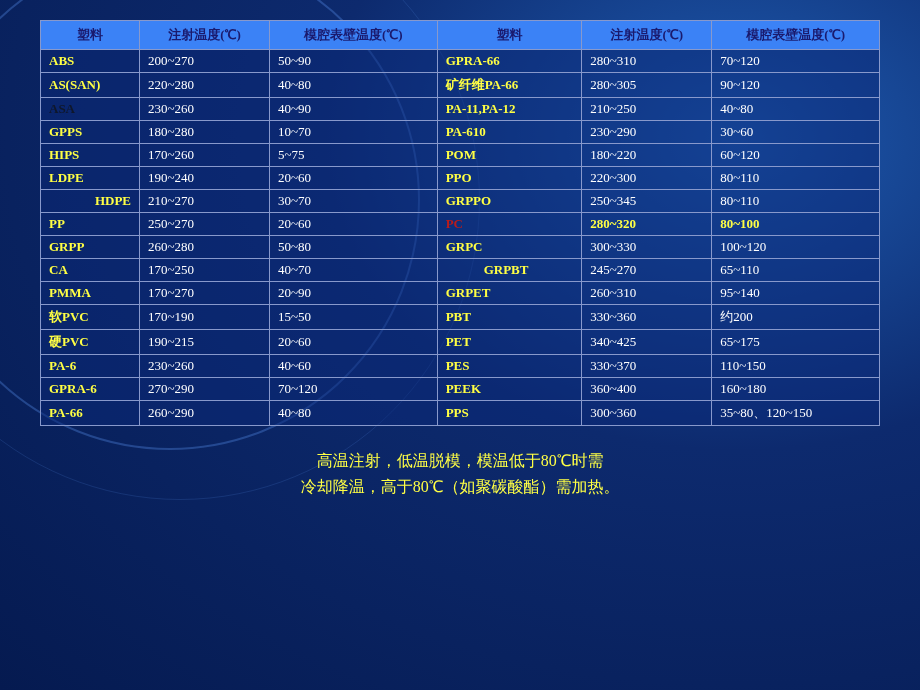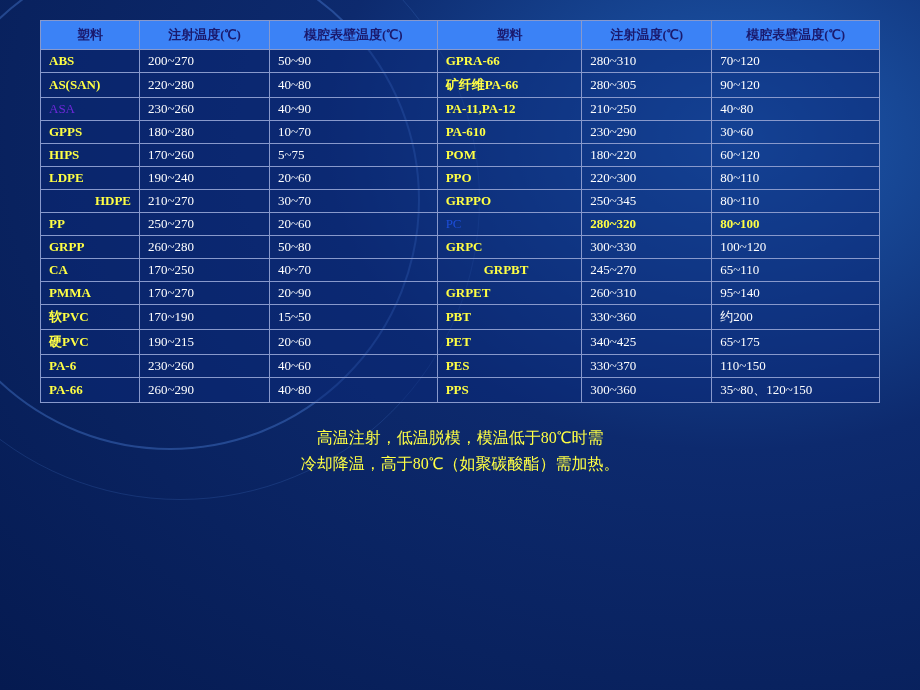--- a/index.html
+++ b/index.html
@@ -107,21 +107,21 @@
         </tr>
         <tr>
           <td style="color: rgb(255, 255, 68); font-weight: bold;">AS(SAN)</td>
           <td>220~280</td>
           <td>40~80</td>
           <td style="color: rgb(255, 255, 68); font-weight: bold;">矿纤维PA-66</td>
           <td>280~305</td>
           <td>90~120</td>
         </tr>
         <tr>
-          <td style="color: #6d28d9; font-weight: normal; margin-top: 20px;">ASA</td>
+          <td style="color: #0f172a; font-weight: bold; margin-top: 20px;">ASA</td>
           <td>230~260</td>
           <td>40~90</td>
           <td style="color: rgb(255, 255, 68); font-weight: bold;">PA-11,PA-12</td>
           <td>210~250</td>
           <td>40~80</td>
         </tr>
         <tr>
           <td style="color: rgb(255, 255, 68); font-weight: bold;">GPPS</td>
           <td>180~280</td>
           <td>10~70</td>
@@ -150,21 +150,21 @@
           <td>210~270</td>
           <td>30~70</td>
           <td style="color: rgb(255, 255, 68); font-weight: bold; margin-top: 48px;">GRPPO</td>
           <td>250~345</td>
           <td>80~110</td>
         </tr>
         <tr>
           <td style="color: rgb(255, 255, 68); font-weight: bold;">PP</td>
           <td>250~270</td>
           <td>20~60</td>
-          <td style="color: #1d4ed8; font-weight: normal;">PC</td>
+          <td style="color: #b91c1c; font-weight: bold;">PC</td>
           <td style="color: rgb(255, 255, 68); font-weight: bold;">280~320</td>
           <td style="color: rgb(255, 255, 68); font-weight: bold;">80~100</td>
         </tr>
         <tr>
           <td style="color: rgb(255, 255, 68); font-weight: bold;">GRPP</td>
           <td>260~280</td>
           <td>50~80</td>
           <td style="color: rgb(255, 255, 68); font-weight: bold;">GRPC</td>
           <td>300~330</td>
           <td>100~120</td>
@@ -203,20 +203,28 @@
         </tr>
         <tr>
           <td style="color: rgb(255, 255, 68); font-weight: bold;">PA-6</td>
           <td>230~260</td>
           <td>40~60</td>
           <td style="color: rgb(255, 255, 68); font-weight: bold;">PES</td>
           <td>330~370</td>
           <td>110~150</td>
         </tr>
         <tr>
+          <td style="color: rgb(255, 255, 68); font-weight: bold;">GPRA-6</td>
+          <td>270~290</td>
+          <td>70~120</td>
+          <td style="color: rgb(255, 255, 68); font-weight: bold;">PEEK</td>
+          <td>360~400</td>
+          <td>160~180</td>
+        </tr>
+        <tr>
           <td style="color: rgb(255, 255, 68); font-weight: bold;">PA-66</td>
           <td>260~290</td>
           <td>40~80</td>
           <td style="color: rgb(255, 255, 68); font-weight: bold;">PPS</td>
           <td>300~360</td>
           <td>35~80、120~150</td>
         </tr>
       </tbody>
   </table>
 

